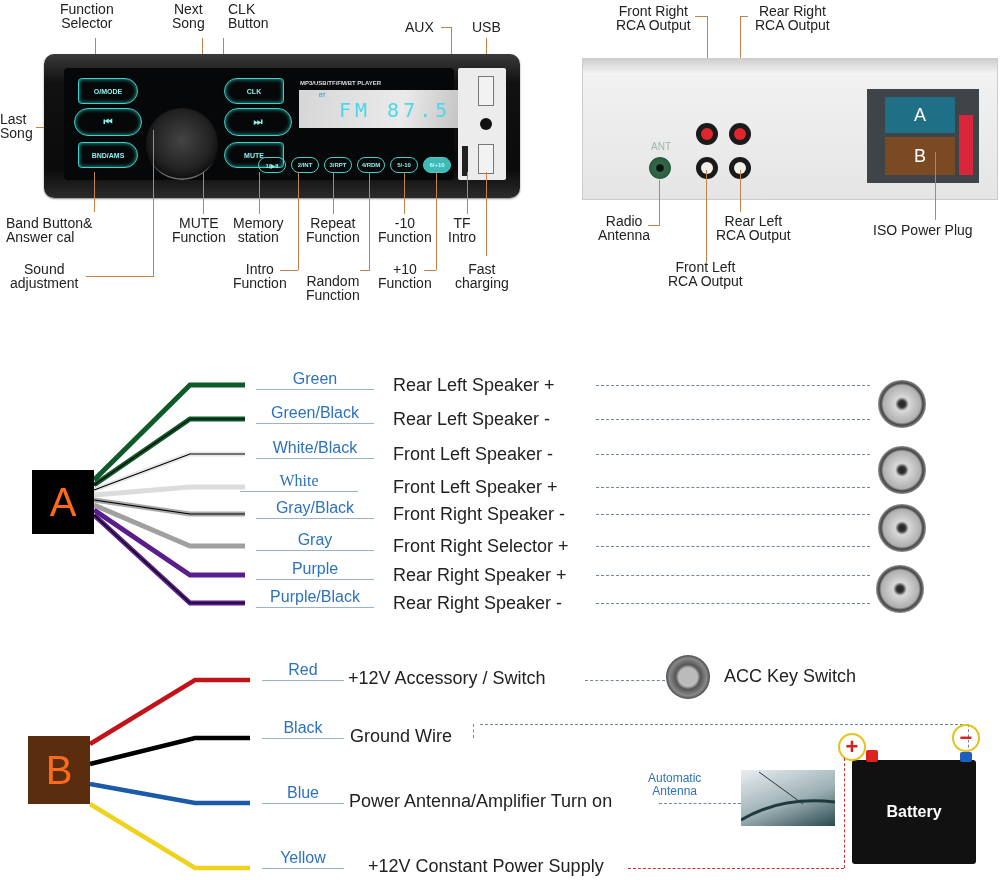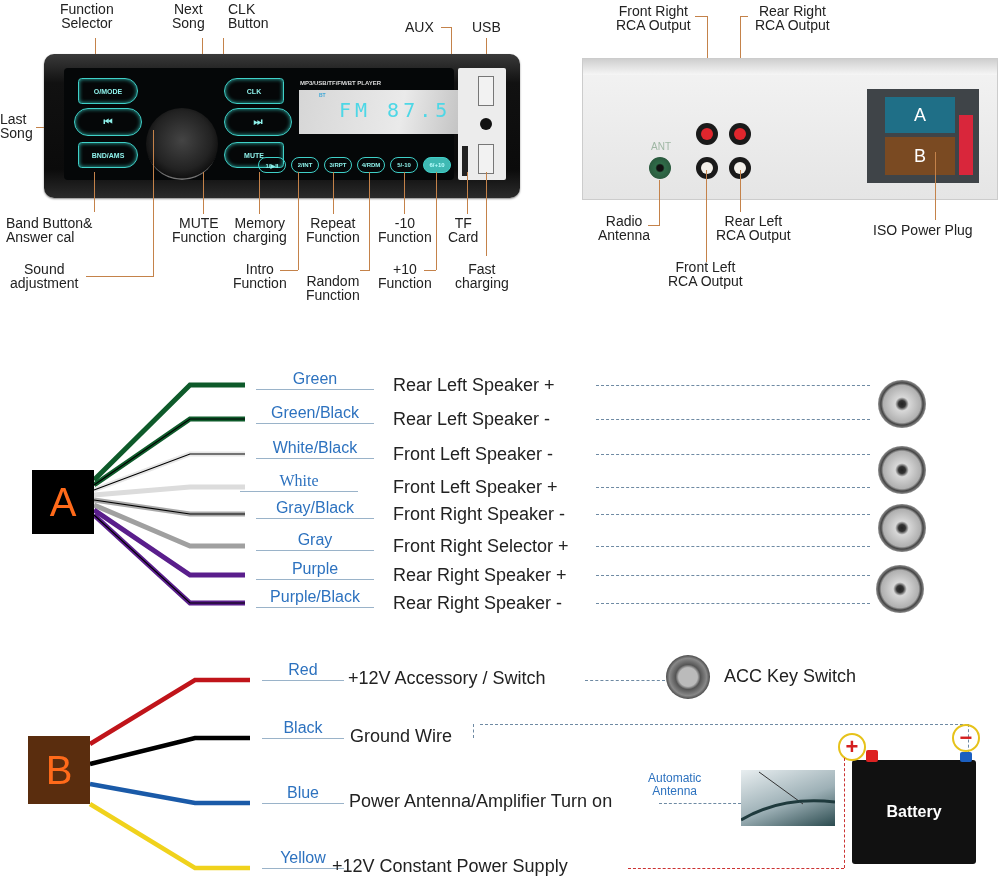--- a/index.html
+++ b/index.html
@@ -6,21 +6,21 @@
   body{width:1000px;height:880px;position:relative;overflow:hidden;font-family:"Liberation Sans",sans-serif;}
   .abs{position:absolute;}
   .callout{position:absolute;font-size:14px;color:#222;line-height:14px;text-align:center;white-space:nowrap;}
   .callout.left{text-align:left;}
   .ln{position:absolute;background:#c4824a;}
   
   .radio{position:absolute;left:44px;top:54px;width:476px;height:144px;background:linear-gradient(#3a3a3a,#111 20%,#0b0b0b 80%,#2b2b2b);border-radius:10px;box-shadow:0 1px 2px #888;}
   .faceplate{position:absolute;left:20px;top:14px;width:390px;height:112px;background:#050708;border-radius:4px;}
   .btn-outline{position:absolute;border:1.5px solid #3fd0c8;color:#8ef0ea;font-size:7px;font-weight:bold;display:flex;align-items:center;justify-content:center;box-shadow:0 0 4px #2fb8b0 inset;}
   .knob{position:absolute;left:82px;top:40px;width:72px;height:72px;border-radius:50%;background:radial-gradient(circle at 50% 45%,#444 0%,#222 55%,#111 70%,#777 72%,#333 80%);}
-  .lcd{position:absolute;left:235px;top:22px;width:170px;height:44px;background:linear-gradient(100deg,#d6d6d6,#eaeaea 60%,#bdbdbd);}
+  .lcd{position:absolute;left:235px;top:22px;width:170px;height:38px;background:linear-gradient(100deg,#d6d6d6,#eaeaea 60%,#bdbdbd);}
   .lcd-head{position:absolute;left:236px;top:12px;color:#ddd;font-size:6px;font-weight:bold;}
   .lcd-text{position:absolute;left:40px;top:8px;color:#4ed7e6;font-family:"DejaVu Sans Mono",monospace;font-size:20px;letter-spacing:4px;}
   .lcd-bt{position:absolute;left:20px;top:2px;color:#3ea6d6;font-size:5px;font-weight:bold;}
   .numbtn{position:absolute;top:103px;width:26px;height:14px;border:1.5px solid #3fd0c8;border-radius:8px;color:#8ef0ea;font-size:6px;font-weight:bold;display:flex;align-items:center;justify-content:center;}
   .usb{position:absolute;width:14px;height:28px;background:#f2f2f2;border:1px solid #777;}
   
   .back{position:absolute;left:582px;top:58px;width:414px;height:140px;background:linear-gradient(#f3f3f3,#e5e5e5);border:1px solid #ccc;}
   .rca{position:absolute;width:22px;height:22px;border-radius:50%;background:#1a1a1a;display:flex;align-items:center;justify-content:center;}
   .rca i{display:block;width:12px;height:12px;border-radius:50%;}
   
@@ -110,33 +110,33 @@
   <div class="ln" style="left:467px;top:172px;width:1px;height:42px"></div>
   <div class="ln" style="left:486px;top:172px;width:1px;height:84px"></div>
 
   <div class="callout" style="left:6px;top:216px;text-align:left;white-space:pre">Band Button&amp;
 Answer cal</div>
   <div class="callout" style="left:10px;top:262px;white-space:pre">Sound
 adjustment</div>
   <div class="callout" style="left:172px;top:216px;white-space:pre">MUTE
 Function</div>
   <div class="callout" style="left:233px;top:216px;white-space:pre">Memory
-charging</div>
+station</div>
   <div class="callout" style="left:233px;top:262px;white-space:pre">Intro
 Function</div>
   <div class="callout" style="left:306px;top:216px;white-space:pre">Repeat
 Function</div>
   <div class="callout" style="left:306px;top:274px;white-space:pre">Random
 Function</div>
   <div class="callout" style="left:378px;top:216px;white-space:pre">-10
 Function</div>
   <div class="callout" style="left:378px;top:262px;white-space:pre">+10
 Function</div>
   <div class="callout" style="left:448px;top:216px;white-space:pre">TF
-Card</div>
+Intro</div>
   <div class="callout" style="left:455px;top:262px;white-space:pre">Fast
 charging</div>
 </div>
 
 <div>
   <div class="callout" style="left:616px;top:4px;white-space:pre">Front Right
 RCA Output</div>
   <div class="callout" style="left:755px;top:4px;white-space:pre">Rear Right
 RCA Output</div>
   <div class="ln" style="left:695px;top:16px;width:12px;height:1px"></div>
@@ -239,21 +239,21 @@
     </svg>
   <div class="conn" style="left:28px;top:736px;width:62px;height:68px;background:#5a2d0e">B</div>
   <div id="wiresB">
       <div class="wname" style="left: 262px; width: 82px; top: 661px;">Red</div>
       <div class="fname" style="left: 348px; top: 668px;">+12V Accessory / Switch</div>
       <div class="wname" style="left: 262px; width: 82px; top: 719px;">Black</div>
       <div class="fname" style="left: 350px; top: 726px;">Ground Wire</div>
       <div class="wname" style="left: 262px; width: 82px; top: 784px;">Blue</div>
       <div class="fname" style="left: 349px; top: 791px;">Power Antenna/Amplifier Turn on</div>
       <div class="wname" style="left: 262px; width: 82px; top: 849px;">Yellow</div>
-      <div class="fname" style="left: 332px; top: 856px;">+12V Constant Power Supply</div>
+      <div class="fname" style="left: 368px; top: 856px;">+12V Constant Power Supply</div>
     </div>
 
   <div class="dash" style="left:585px;top:680px;width:80px"></div>
   <div class="abs" style="left:666px;top:655px;width:44px;height:44px;border-radius:50%;background:radial-gradient(#bbb 0 30%,#555 40%,#888 60%,#333 75%)"></div>
   <div class="fname" style="left:724px;top:666px">ACC Key Switch</div>
 
   <div class="dash" style="left:480px;top:724px;width:488px"></div>
   <div class="dash" style="left:473px;top:724px;width:1px;height:14px;border-top:none;border-left:1px dashed #6e8aa3"></div>
   <div class="dash" style="left:968px;top:724px;width:1px;height:34px;border-top:none;border-left:1px dashed #6e8aa3"></div>
 

